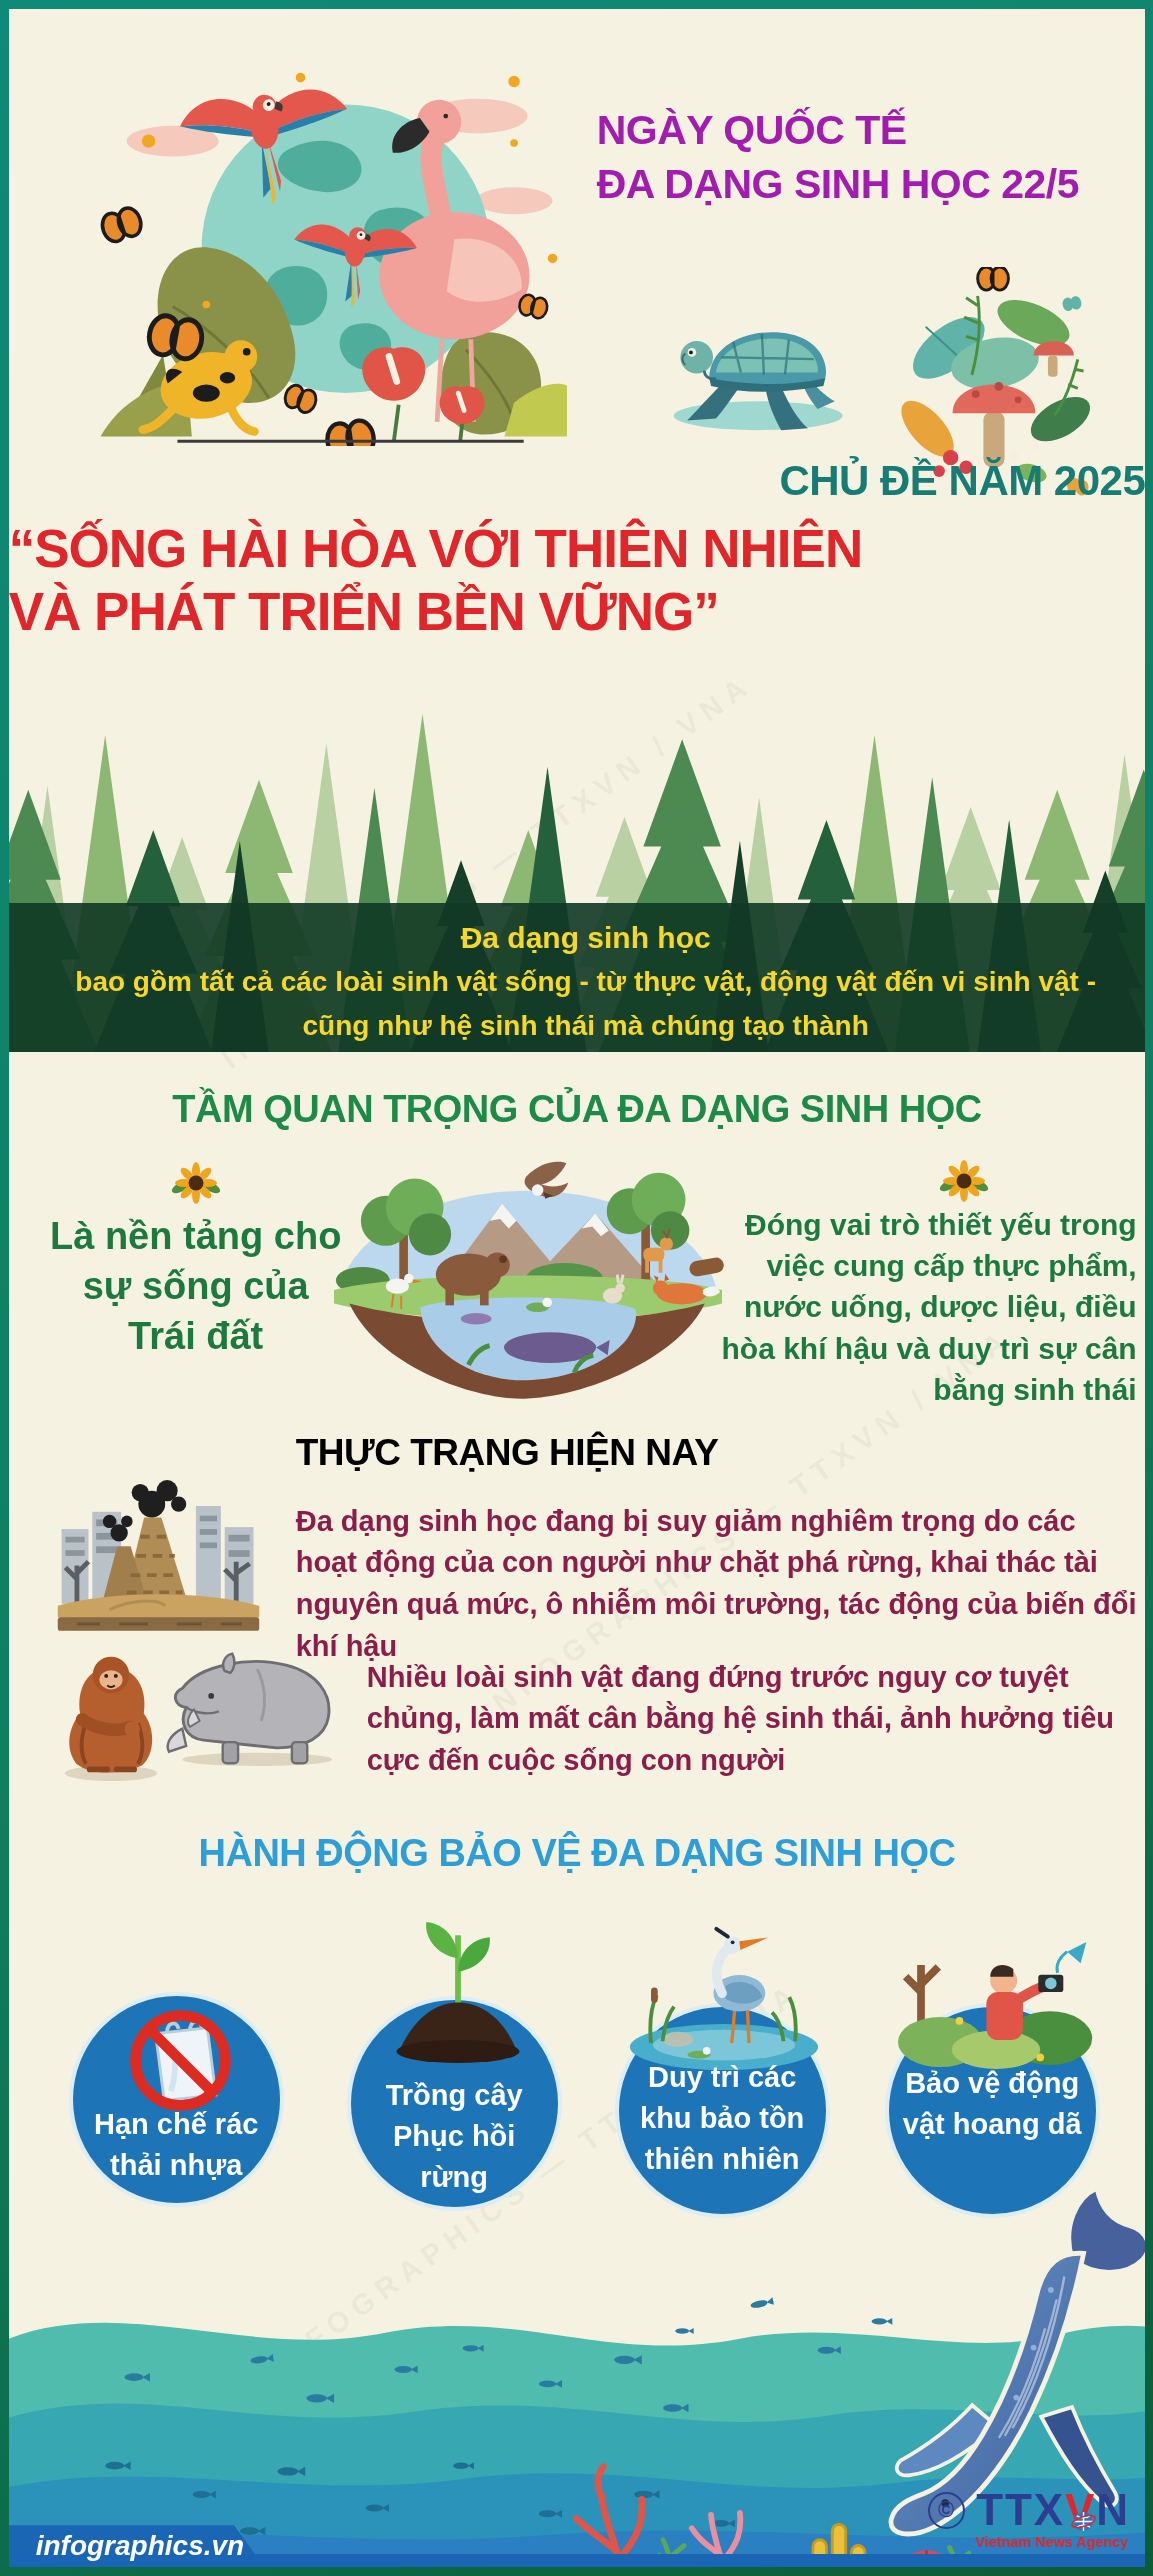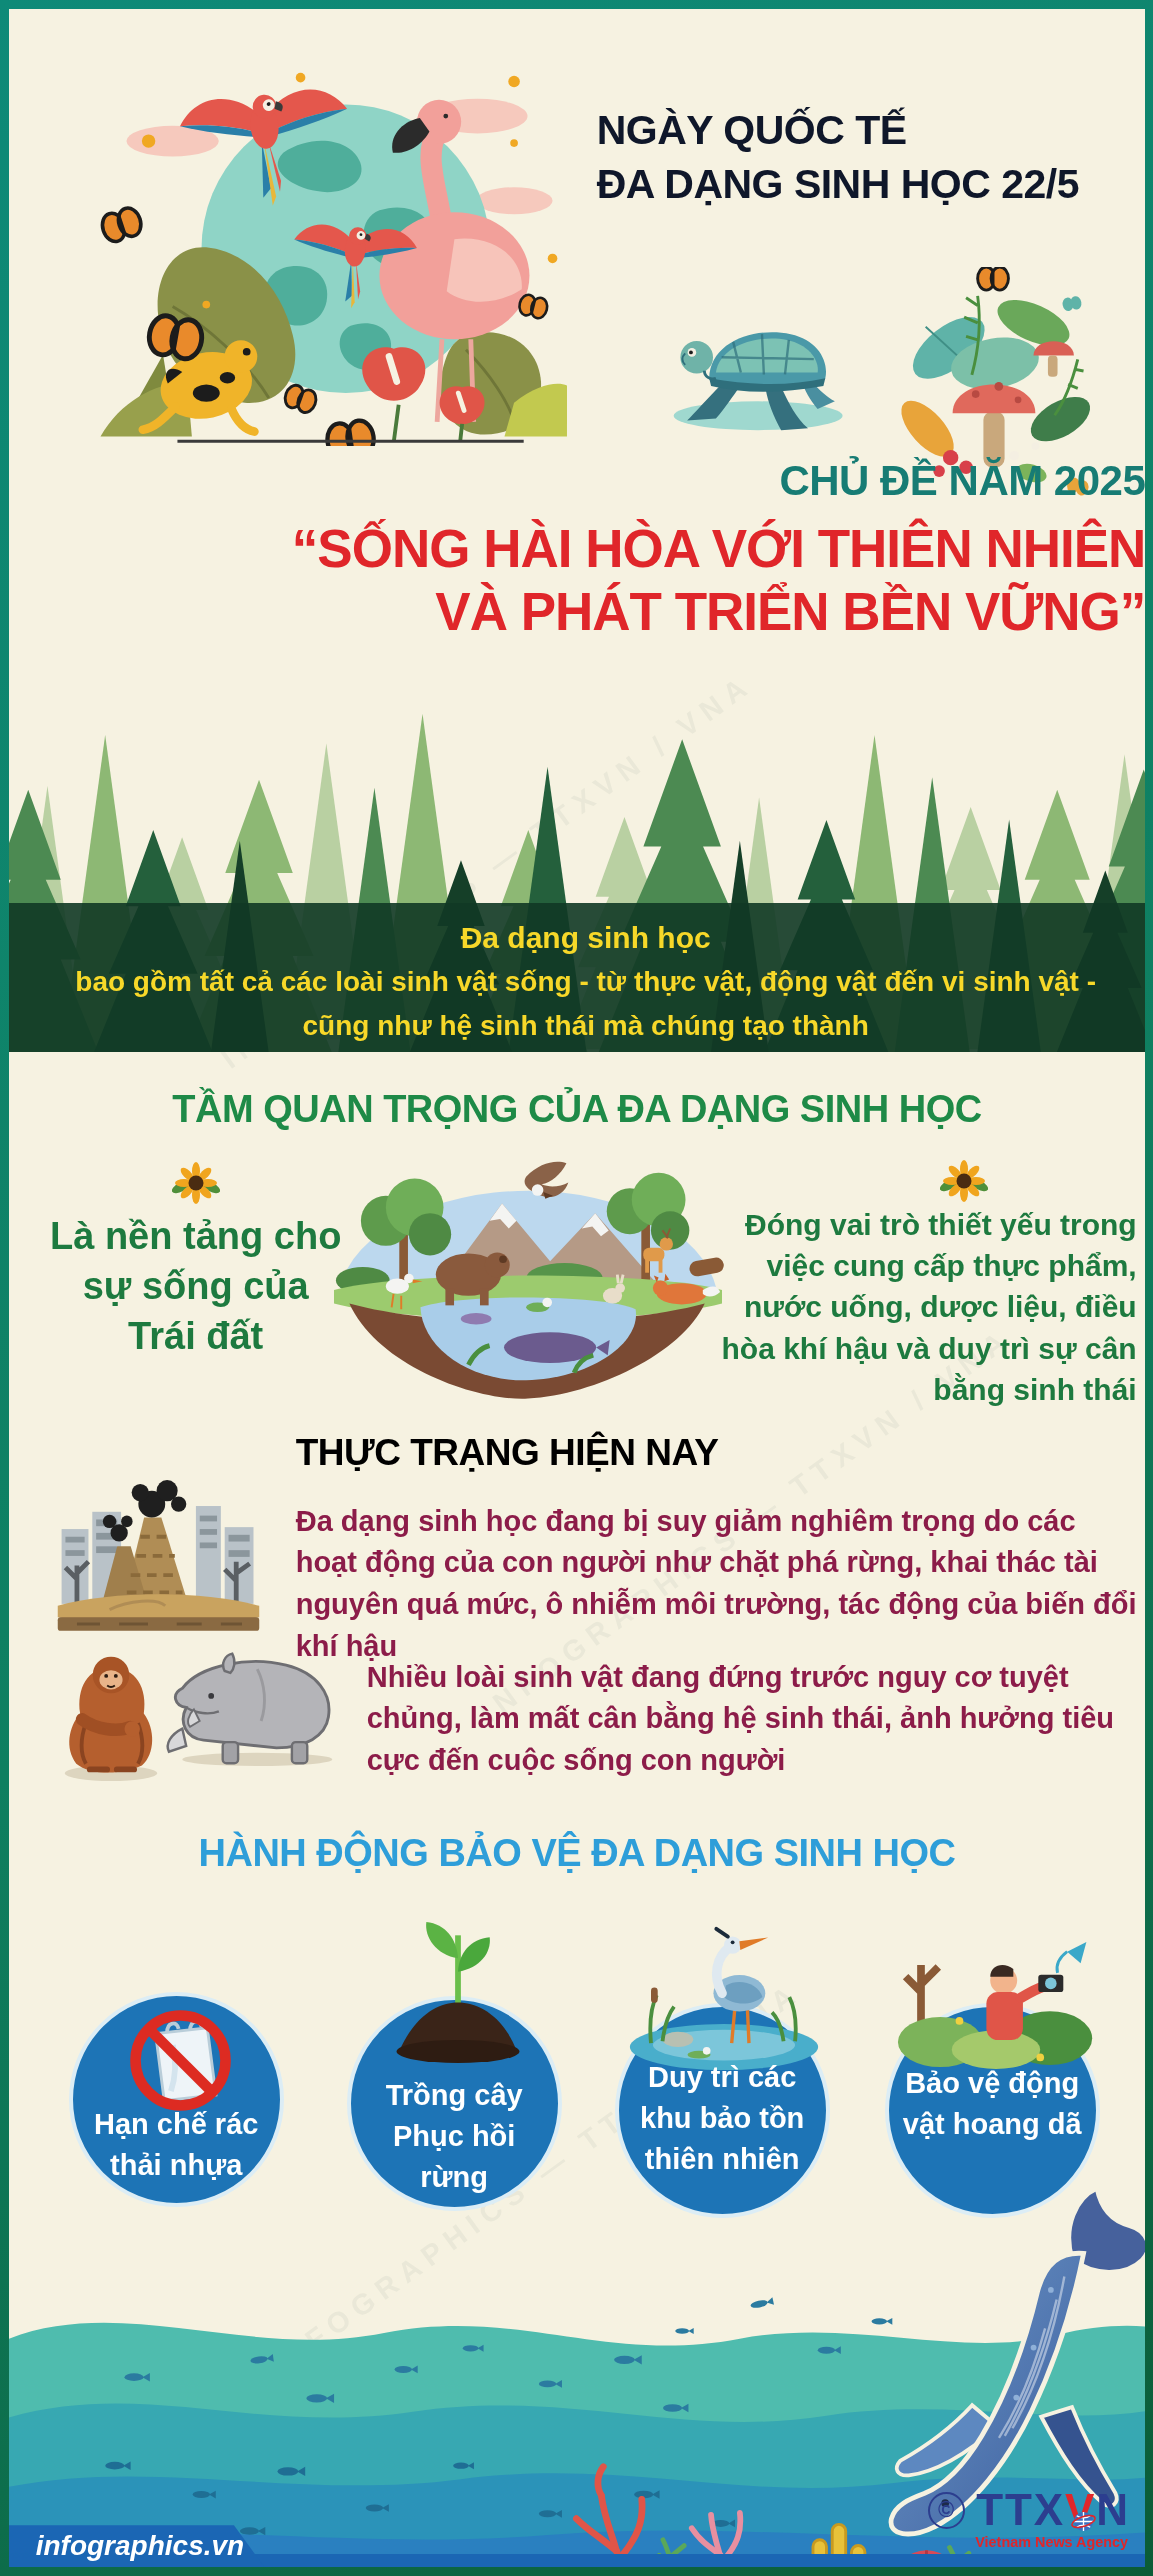--- a/index.html
+++ b/index.html
@@ -3,25 +3,25 @@
 <meta charset="utf-8">
 <style>
   html,body{margin:0;padding:0;background:#888;}
   .page{position:relative;width:1154px;height:2576px;margin:0 auto;
     background:linear-gradient(150deg,#0e8a78 0%,#0f7f60 55%,#0b5c37 100%);
     font-family:"Liberation Sans",sans-serif;overflow:hidden;}
   .inner{position:absolute;inset:8.7px;background:#f6f2e1;overflow:hidden;}
   .abs{position:absolute;}
   svg{display:block;}
 
-  .title{left:588px;top:94px;width:553px;color:#0f172a;font-size:41px;font-weight:bold;
+  .title{left:588px;top:94px;width:553px;color:#a21caf;font-size:41px;font-weight:bold;
     line-height:1.32;letter-spacing:-0.5px;}
   .kicker{left:0;top:448px;width:100%;text-align:right;color:#177c74;font-size:42px;
     font-weight:bold;letter-spacing:-0.5px;}
-  .quote{left:0;top:508px;width:100%;text-align:right;color:#e0262a;font-size:53px;
+  .quote{left:0;top:508px;width:100%;text-align:left;color:#e0262a;font-size:53px;
     font-weight:bold;line-height:1.2;letter-spacing:-1px;}
 
   .forest{left:0;top:627px;width:1154px;height:416px;}
   .def-band{left:0;top:894px;width:1154px;height:149px;background:rgba(17,56,37,0.9);
     color:#f7d829;text-align:center;font-weight:bold;padding-top:12.5px;box-sizing:border-box;}
   .def-band .l1{font-size:30px;line-height:1.5;}
   .def-band .l2,.def-band .l3{font-size:28px;line-height:1.55;}
 
   .sec-green{left:0;top:1079px;width:100%;text-align:center;color:#1e8a47;font-size:38px;
     font-weight:bold;letter-spacing:-0.5px;}

